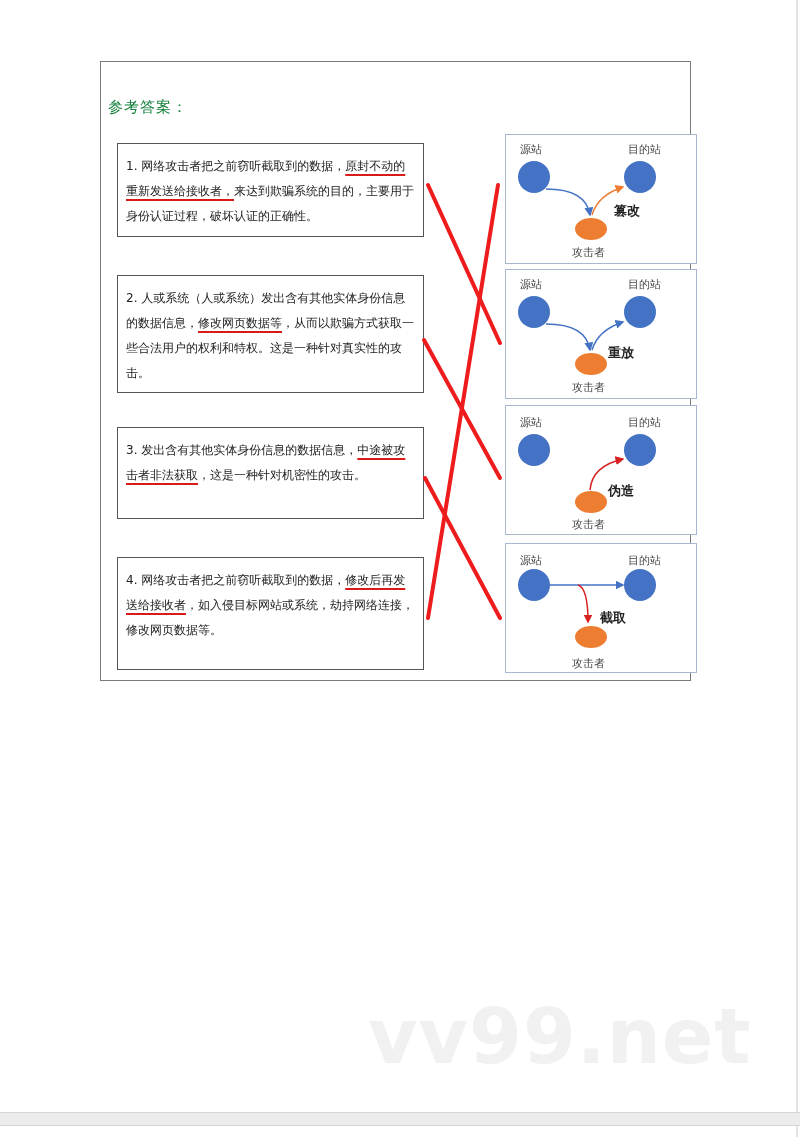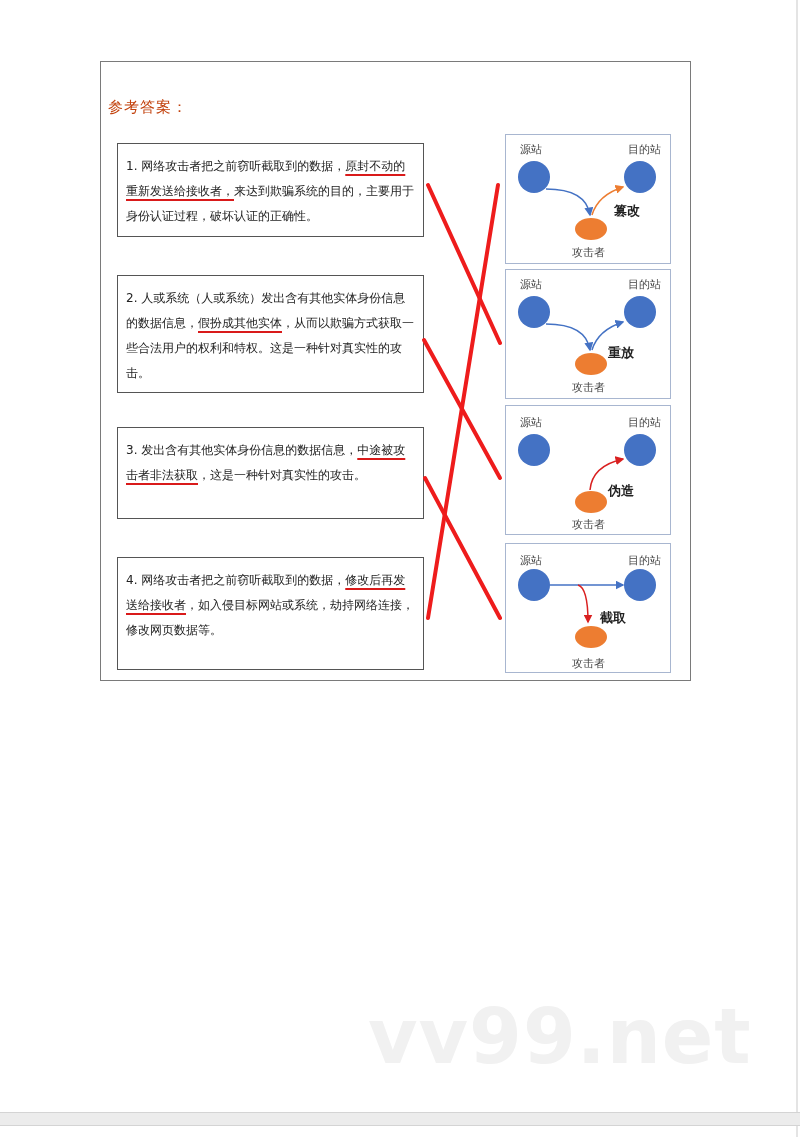--- a/index.html
+++ b/index.html
@@ -5,32 +5,32 @@
   html, body { margin: 0; padding: 0; }
   body {
     width: 800px; height: 1137px; background: #ffffff; position: relative; overflow: hidden;
     font-family: "DejaVu Sans", "Liberation Sans", sans-serif;
   }
   .page-frame {
     position: absolute; left: 100px; top: 61px; width: 591px; height: 620px;
     border: 1px solid #7a7a7a; box-sizing: border-box; background: #fff;
   }
   .heading {
-    position: absolute; left: 108px; top: 98px; font-size: 15px; color: #c2410c;
+    position: absolute; left: 108px; top: 98px; font-size: 15px; color: #15803d;
     letter-spacing: 1px;
     text-align: right;
   }
   .qbox {
     position: absolute; left: 117px; width: 307px; box-sizing: border-box;
     border: 1px solid #555; padding: 10px 6px 0 8px; font-size: 12px; line-height: 25px;
     color: #222; background: #fff;
   }
   .u { text-decoration: underline; text-decoration-color: #d91a1a; text-decoration-thickness: 2px; text-underline-offset: 4px; }
   .dbox {
-    position: absolute; left: 505px; width: 166px; height: 130px; box-sizing: border-box;
+    position: absolute; left: 505px; width: 192px; height: 130px; box-sizing: border-box;
     border: 1px solid #a8b6d0; background: #fff;
   }
   .dbox svg { position: absolute; left: 0; top: 0; }
   .lbl { font-size: 11px; fill: #444; font-family: "DejaVu Sans", sans-serif; }
   .act { font-size: 13px; font-weight: bold; fill: #222; font-family: "DejaVu Sans", sans-serif; }
   .lines { position: absolute; left: 0; top: 0; pointer-events: none; }
   .watermark {
     position: absolute; left: 368px; top: 992px; font-size: 76px; font-weight: bold;
     color: #f1f1f1; letter-spacing: 1px; font-family: "DejaVu Sans", sans-serif;
   }
@@ -48,25 +48,25 @@
 <div class="page-frame"></div>
 <div class="right-edge"></div>
 
 <div class="heading">参考答案：</div>
 
 <div class="qbox" style="top:143px;height:94px;">
   <span>1.</span><span> 网络攻击者把之前窃听截取到的数据，</span><span class="u">原封不动的重新发送给接收者，</span><span>来达到欺骗系统的目的，主要用于身份认证过程，破坏认证的正确性。</span>
 </div>
 
 <div class="qbox" style="top:275px;height:118px;">
-  <span>2.</span><span> 人或系统（人或系统）发出含有其他实体身份信息的数据信息，</span><span class="u">假扮成其他实体</span><span>，从而以欺骗方式获取一些合法用户的权利和特权。这是一种针对真实性的攻击。</span>
+  <span>2.</span><span> 人或系统（人或系统）发出含有其他实体身份信息的数据信息，</span><span class="u">修改网页数据等</span><span>，从而以欺骗方式获取一些合法用户的权利和特权。这是一种针对真实性的攻击。</span>
 </div>
 
 <div class="qbox" style="top:427px;height:92px;">
-  <span>3.</span><span> 发出含有其他实体身份信息的数据信息，</span><span class="u">中途被攻击者非法获取</span><span>，这是一种针对真实性的攻击。</span>
+  <span>3.</span><span> 发出含有其他实体身份信息的数据信息，</span><span class="u">中途被攻击者非法获取</span><span>，这是一种针对机密性的攻击。</span>
 </div>
 
 <div class="qbox" style="top:557px;height:113px;">
   <span>4.</span><span> 网络攻击者把之前窃听截取到的数据，</span><span class="u">修改后再发送给接收者</span><span>，如入侵目标网站或系统，劫持网络连接，修改网页数据等。</span>
 </div>
 
 <div class="dbox" style="top:134px;">
   <svg width="166" height="130">
     <defs>
       <marker id="ab" markerWidth="6" markerHeight="6" refX="5" refY="3" orient="auto">

